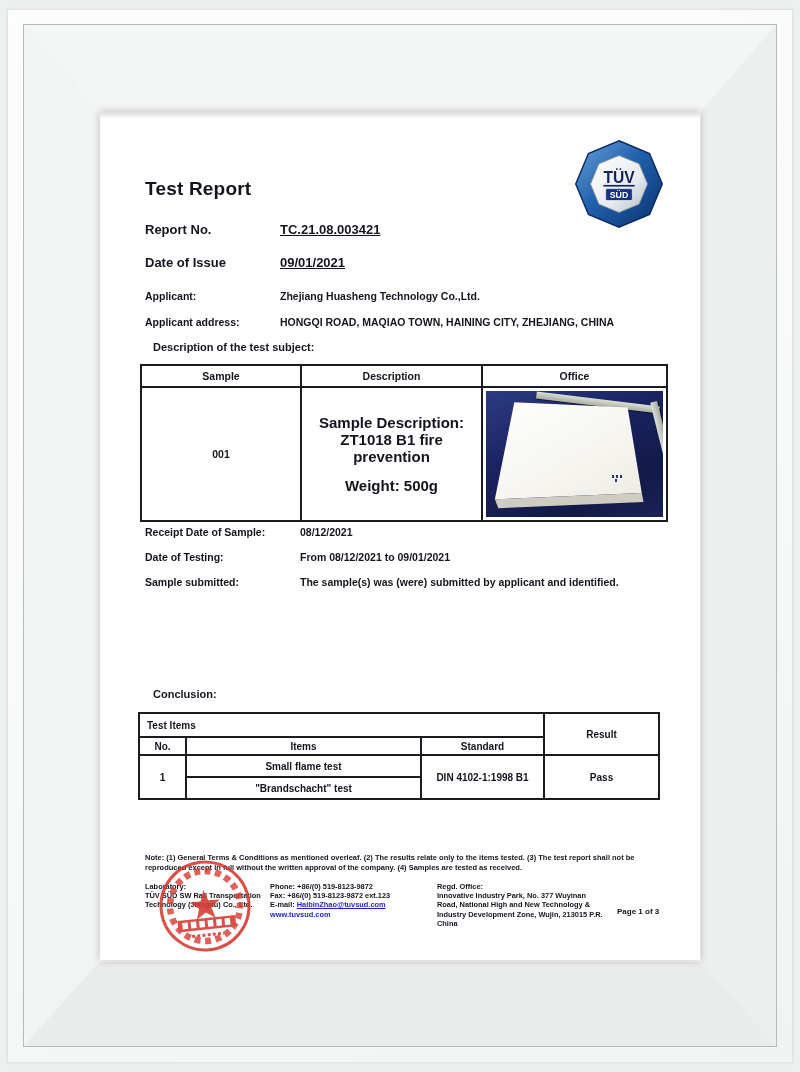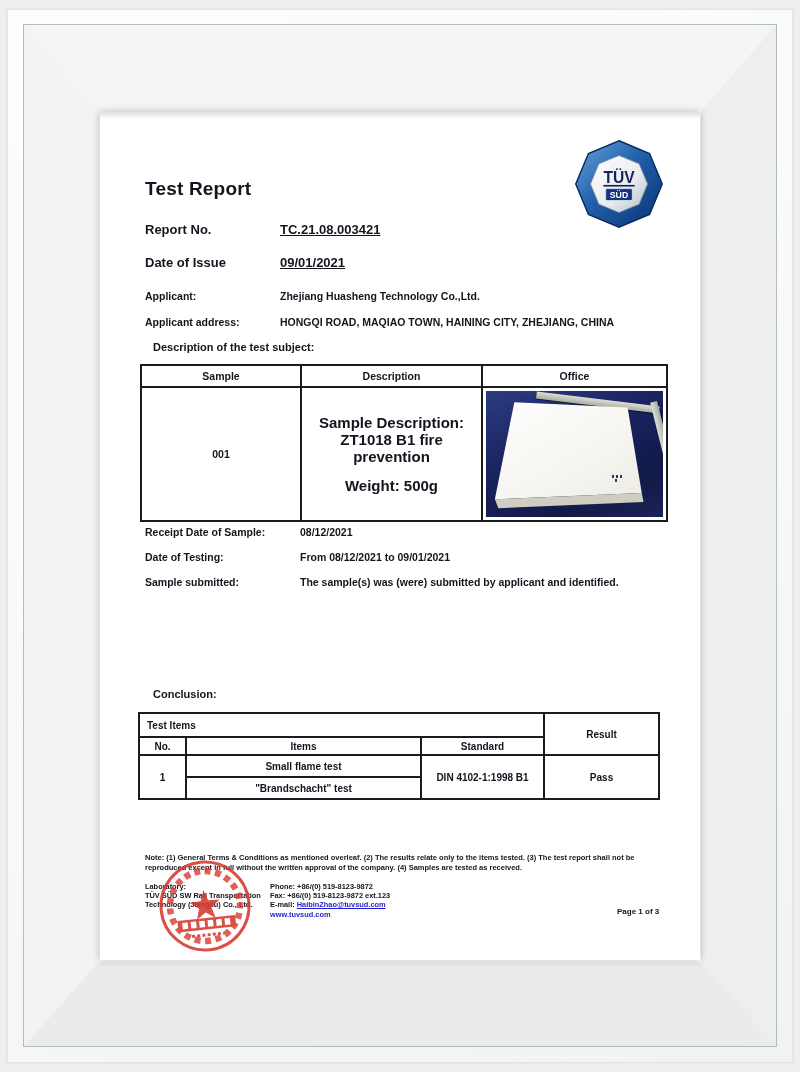--- a/index.html
+++ b/index.html
@@ -266,20 +266,27 @@
   <div class="abs foot contact-block">
     <div>Phone: +86/(0) 519-8123-9872</div>
     <div>Fax: +86/(0) 519-8123-9872 ext.123</div>
     <div>
       <span>E-mail:</span>
       <a class="link">HaibinZhao@tuvsud.com</a>
     </div>
     <div class="site">www.tuvsud.com</div>
   </div>
 
+  <div class="abs foot regd-block">
+    <div>Regd. Office:</div>
+    <div>Innovative Industry Park, No. 377 Wuyinan</div>
+    <div>Road, National High and New Technology &amp;</div>
+    <div>Industry Development Zone, Wujin, 213015 P.R.</div>
+    <div>China</div>
+  </div>
 
   <div class="abs foot page-num">Page 1 of 3</div>
 
   <div class="abs stamp" title="检验检测专用章">
     <svg width="98" height="98" viewBox="0 0 98 92">
       <circle cx="49" cy="46" r="44" fill="none" stroke="#d6392f" stroke-width="3"></circle>
       <circle cx="49" cy="46" r="35" fill="none" stroke="#d6392f" stroke-width="6.5" stroke-dasharray="6 4.5" opacity="0.9"></circle>
       <path d="M49,30 L52.8,40.7 L64.2,41.1 L55.2,48 L58.4,58.9 L49,52.5 L39.6,58.9 L42.8,48 L33.8,41.1 L45.2,40.7 Z" fill="#d6392f"></path>
       <rect x="20" y="58" width="58" height="11.5" fill="#d6392f"></rect>
       <g fill="#ffffff">

